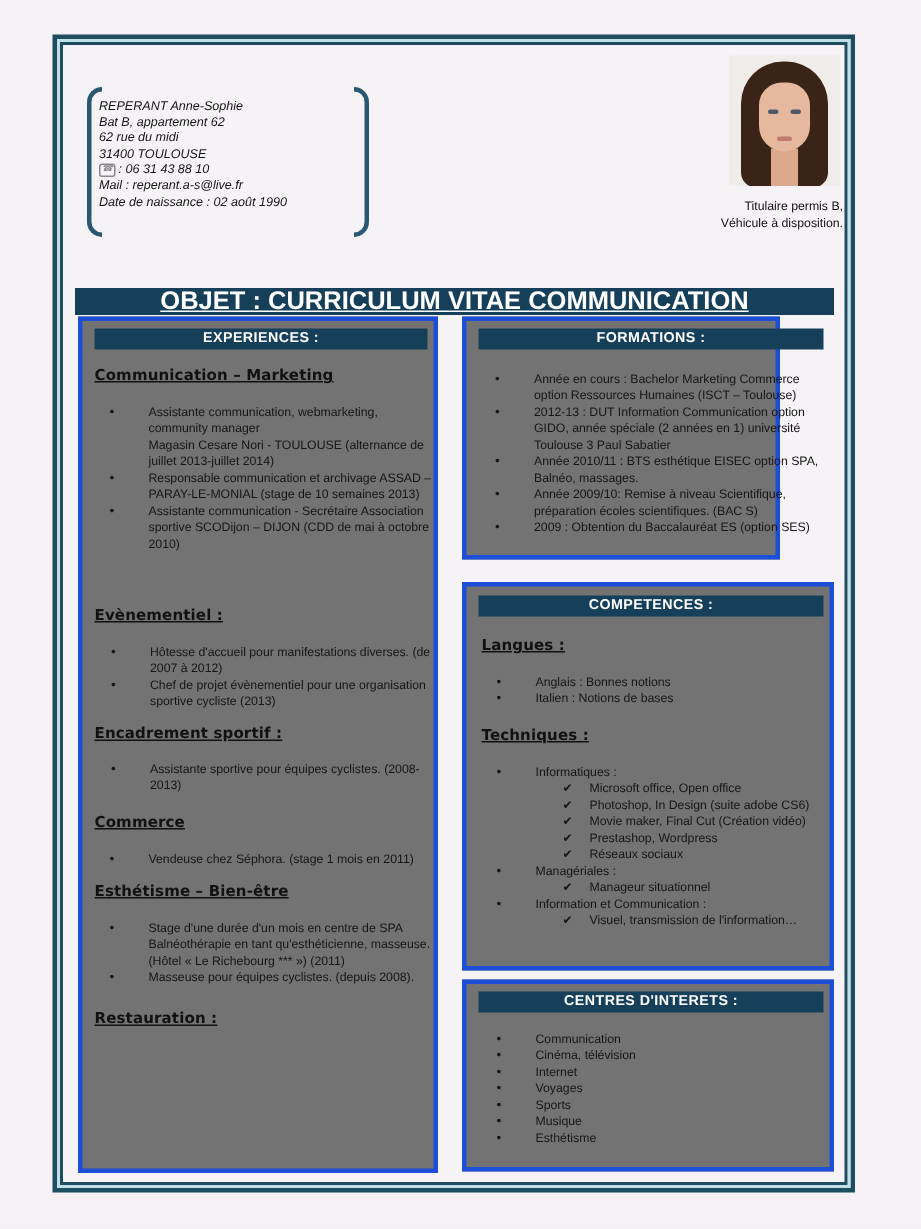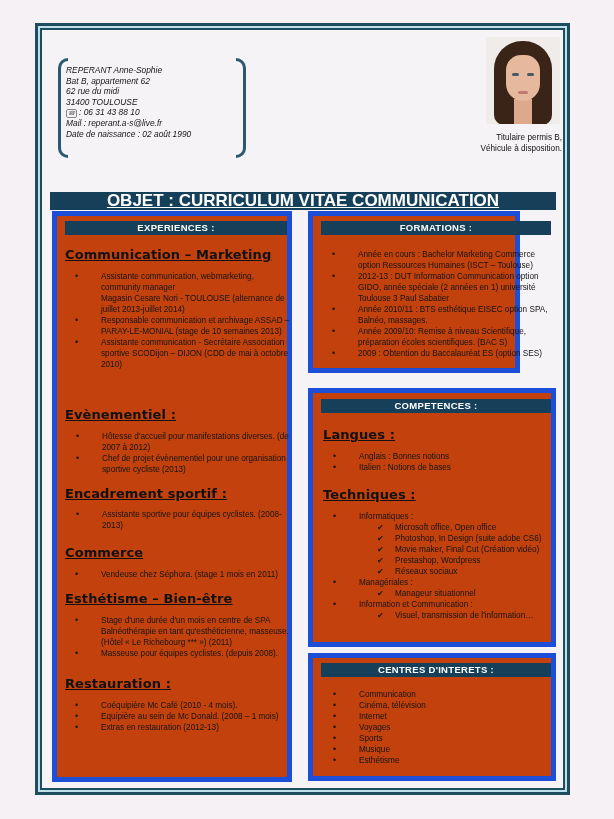--- a/index.html
+++ b/index.html
@@ -44,28 +44,28 @@
   .photo .neck { position:absolute; left:28px; top:62px; width:18px; height:25px; background:#dca98d; }
   .permis {
     position:absolute; right:52px; top:132px; text-align:right; font-size:8.2px; line-height:11px; color:#111;
   }
   .objet {
     position:absolute; left:50px; top:192px; width:506px; height:18px; background:#16405a;
     color:#fff; text-align:center; font-weight:bold; font-size:17px; line-height:18px;
   }
   .objet span { text-decoration:underline; text-decoration-color:#fff; }
   .panel {
-    position:absolute; background:#c2410c; border:5px solid #1d4ed8; box-sizing:border-box;
+    position:absolute; background:#737373; border:3px solid #1d4ed8; box-sizing:border-box;
   }
   .panel-head {
     position:absolute; left:8px; height:14px; background:#16405a; color:#fff;
     text-align:center; font-weight:bold; font-size:9.5px; line-height:14px; letter-spacing:0.3px;
   }
   .sec-title {
-    position:absolute; font-weight:bold; font-size:13px; text-decoration:underline; color:#111;
+    position:absolute; font-weight:bold; font-size:10px; text-decoration:underline; color:#111;
     font-family:"DejaVu Sans", sans-serif; letter-spacing:0.1px;
   }
   ul.b { position:absolute; margin:0; padding:0; list-style:none; font-size:8.2px; line-height:11px; color:#151515; }
   ul.b li { position:relative; padding-left:0; }
   ul.b li::before { content:"•"; position:absolute; left:-26px; top:0; font-size:9px; }
   ul.c { margin:0; padding:0; list-style:none; }
   ul.c li::before { content:"✔"; left:-18px; font-size:8px; }
 </style>
 </head>
 <body>
@@ -130,25 +130,20 @@
     <li><span>Vendeuse chez Séphora. (stage 1 mois en 2011)</span></li>
   </ul>
 
   <div class="sec-title" style="left:8px;top:375px;">Esthétisme – Bien-être</div>
   <ul class="b" style="left:44px;top:399px;width:190px;">
     <li><span>Stage d'une durée d'un mois en centre de SPA Balnéothérapie en tant qu'esthéticienne, masseuse. (Hôtel « Le Richebourg *** ») (2011)</span></li>
     <li><span>Masseuse pour équipes cyclistes. (depuis 2008).</span></li>
   </ul>
 
   <div class="sec-title" style="left:8px;top:460px;text-align:right;">Restauration :</div>
-  <ul class="b" style="left:44px;top:484px;width:190px;">
-    <li><span>Coéquipière Mc Café (2010 - 4 mois).</span></li>
-    <li><span>Equipière au sein de Mc Donald. (2008 – 1 mois)</span></li>
-    <li><span>Extras en restauration (2012-13)</span></li>
-  </ul>
 </div>
 
 <div class="panel" style="left:308px;top:211px;width:212px;height:162px;">
   <div class="panel-head" style="top:5px;width:230px;">FORMATIONS  :</div>
   <ul class="b" style="left:45px;top:33px;width:198px;">
     <li><span>Année en cours : Bachelor Marketing Commerce option Ressources Humaines (ISCT – Toulouse)</span></li>
     <li><span>2012-13 : DUT Information Communication option GIDO, année spéciale (2 années en 1) université Toulouse 3 Paul Sabatier</span></li>
     <li><span>Année 2010/11 : BTS esthétique EISEC option SPA, Balnéo, massages.</span></li>
     <li><span>Année 2009/10: Remise à niveau Scientifique, préparation écoles scientifiques. (BAC S)</span></li>
     <li><span>2009 : Obtention du Baccalauréat ES (option SES)</span></li>

